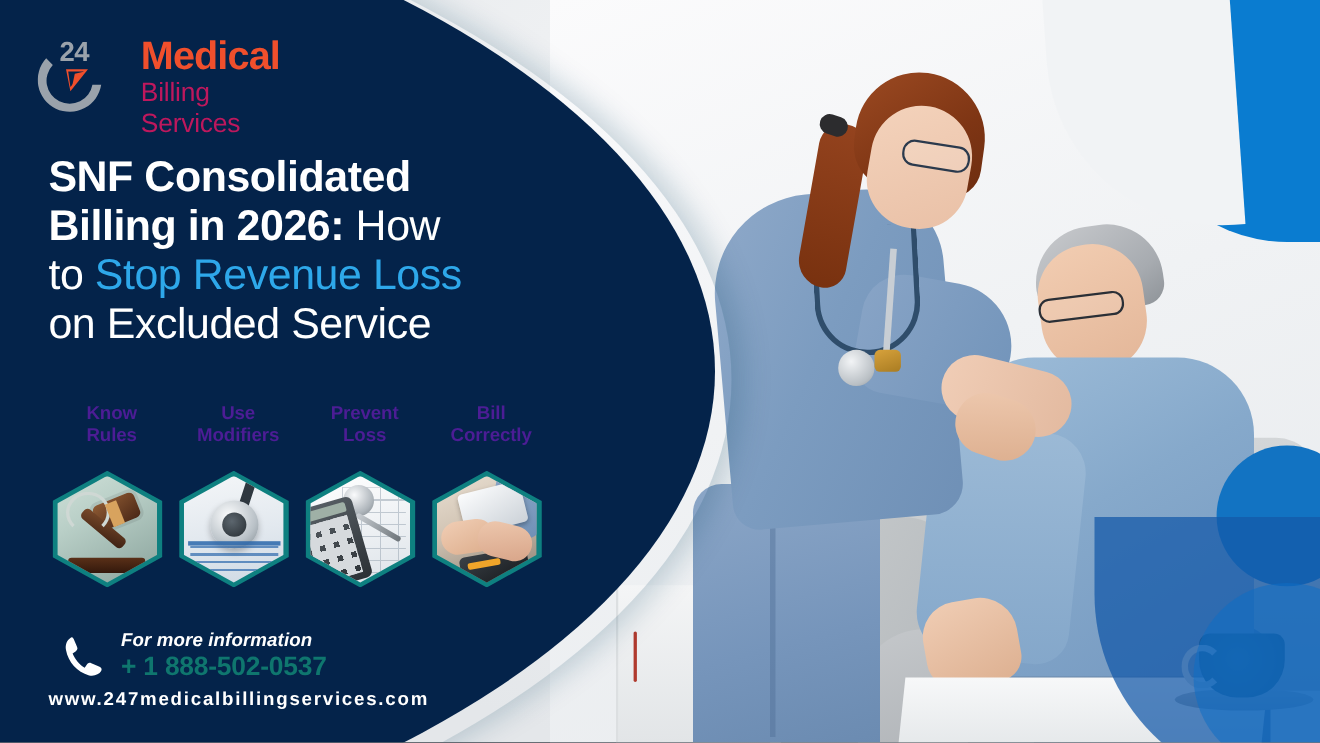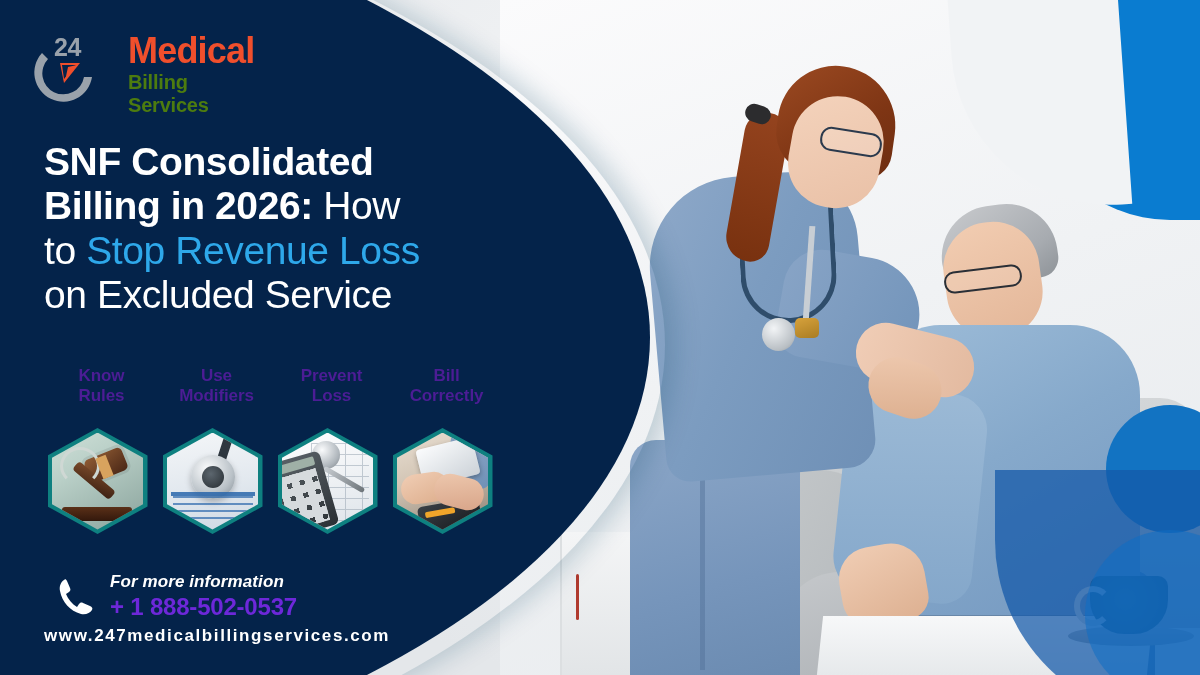--- a/index.html
+++ b/index.html
@@ -238,21 +238,21 @@
     position:absolute; left:20px; top:2px;
     font-size:25px; font-weight:700; color:#9aa2ab; letter-spacing:-.5px;
     font-family:"Liberation Sans", sans-serif;
   }
   .logo-words{ position:absolute; left:58px; top:2px;margin-left:36px; }
   .logo-medical{
     font-size:36px; font-weight:700; color:#f04f2c; line-height:1;
     letter-spacing:-.8px;
   }
   .logo-billing{
-    font-size:20px; font-weight:700; color:#4d7c0f; line-height:1.15;
+    font-size:24px; font-weight:400; color:#be185d; line-height:1.15;
     letter-spacing:-.2px; margin-top:2px;
   }
 
   
   .headline{
     position:absolute; left:44px; top:140px; width:500px;
     font-size:39px; line-height:1.14; color:#ffffff;
     letter-spacing:-.4px;
   }
   .hl-b{ font-weight:700; }
@@ -411,21 +411,21 @@
 
   
   .contact{ position:absolute; left:58px; top:572px; display:flex; align-items:center; gap:16px; }
   .phone-icon{ width:36px; height:40px; position:relative; color:#fff; }
   .contact-text{}
   .for-more{
     font-size:17px; font-style:italic; font-weight:700; color:#ffffff;
     letter-spacing:.1px; margin-bottom:1px;
   }
   .phone-num{
-    font-size:24px; font-weight:700; color:#6d28d9; letter-spacing:-.2px;
+    font-size:24px; font-weight:700; color:#0f766e; letter-spacing:-.2px;
   }
   .website{
     position:absolute; left:44px; top:626px;
     font-size:17px; font-weight:700; color:#ffffff; letter-spacing:1.6px;
   }
 </style>
 </head>
 <body>
 
 <div class="banner">

